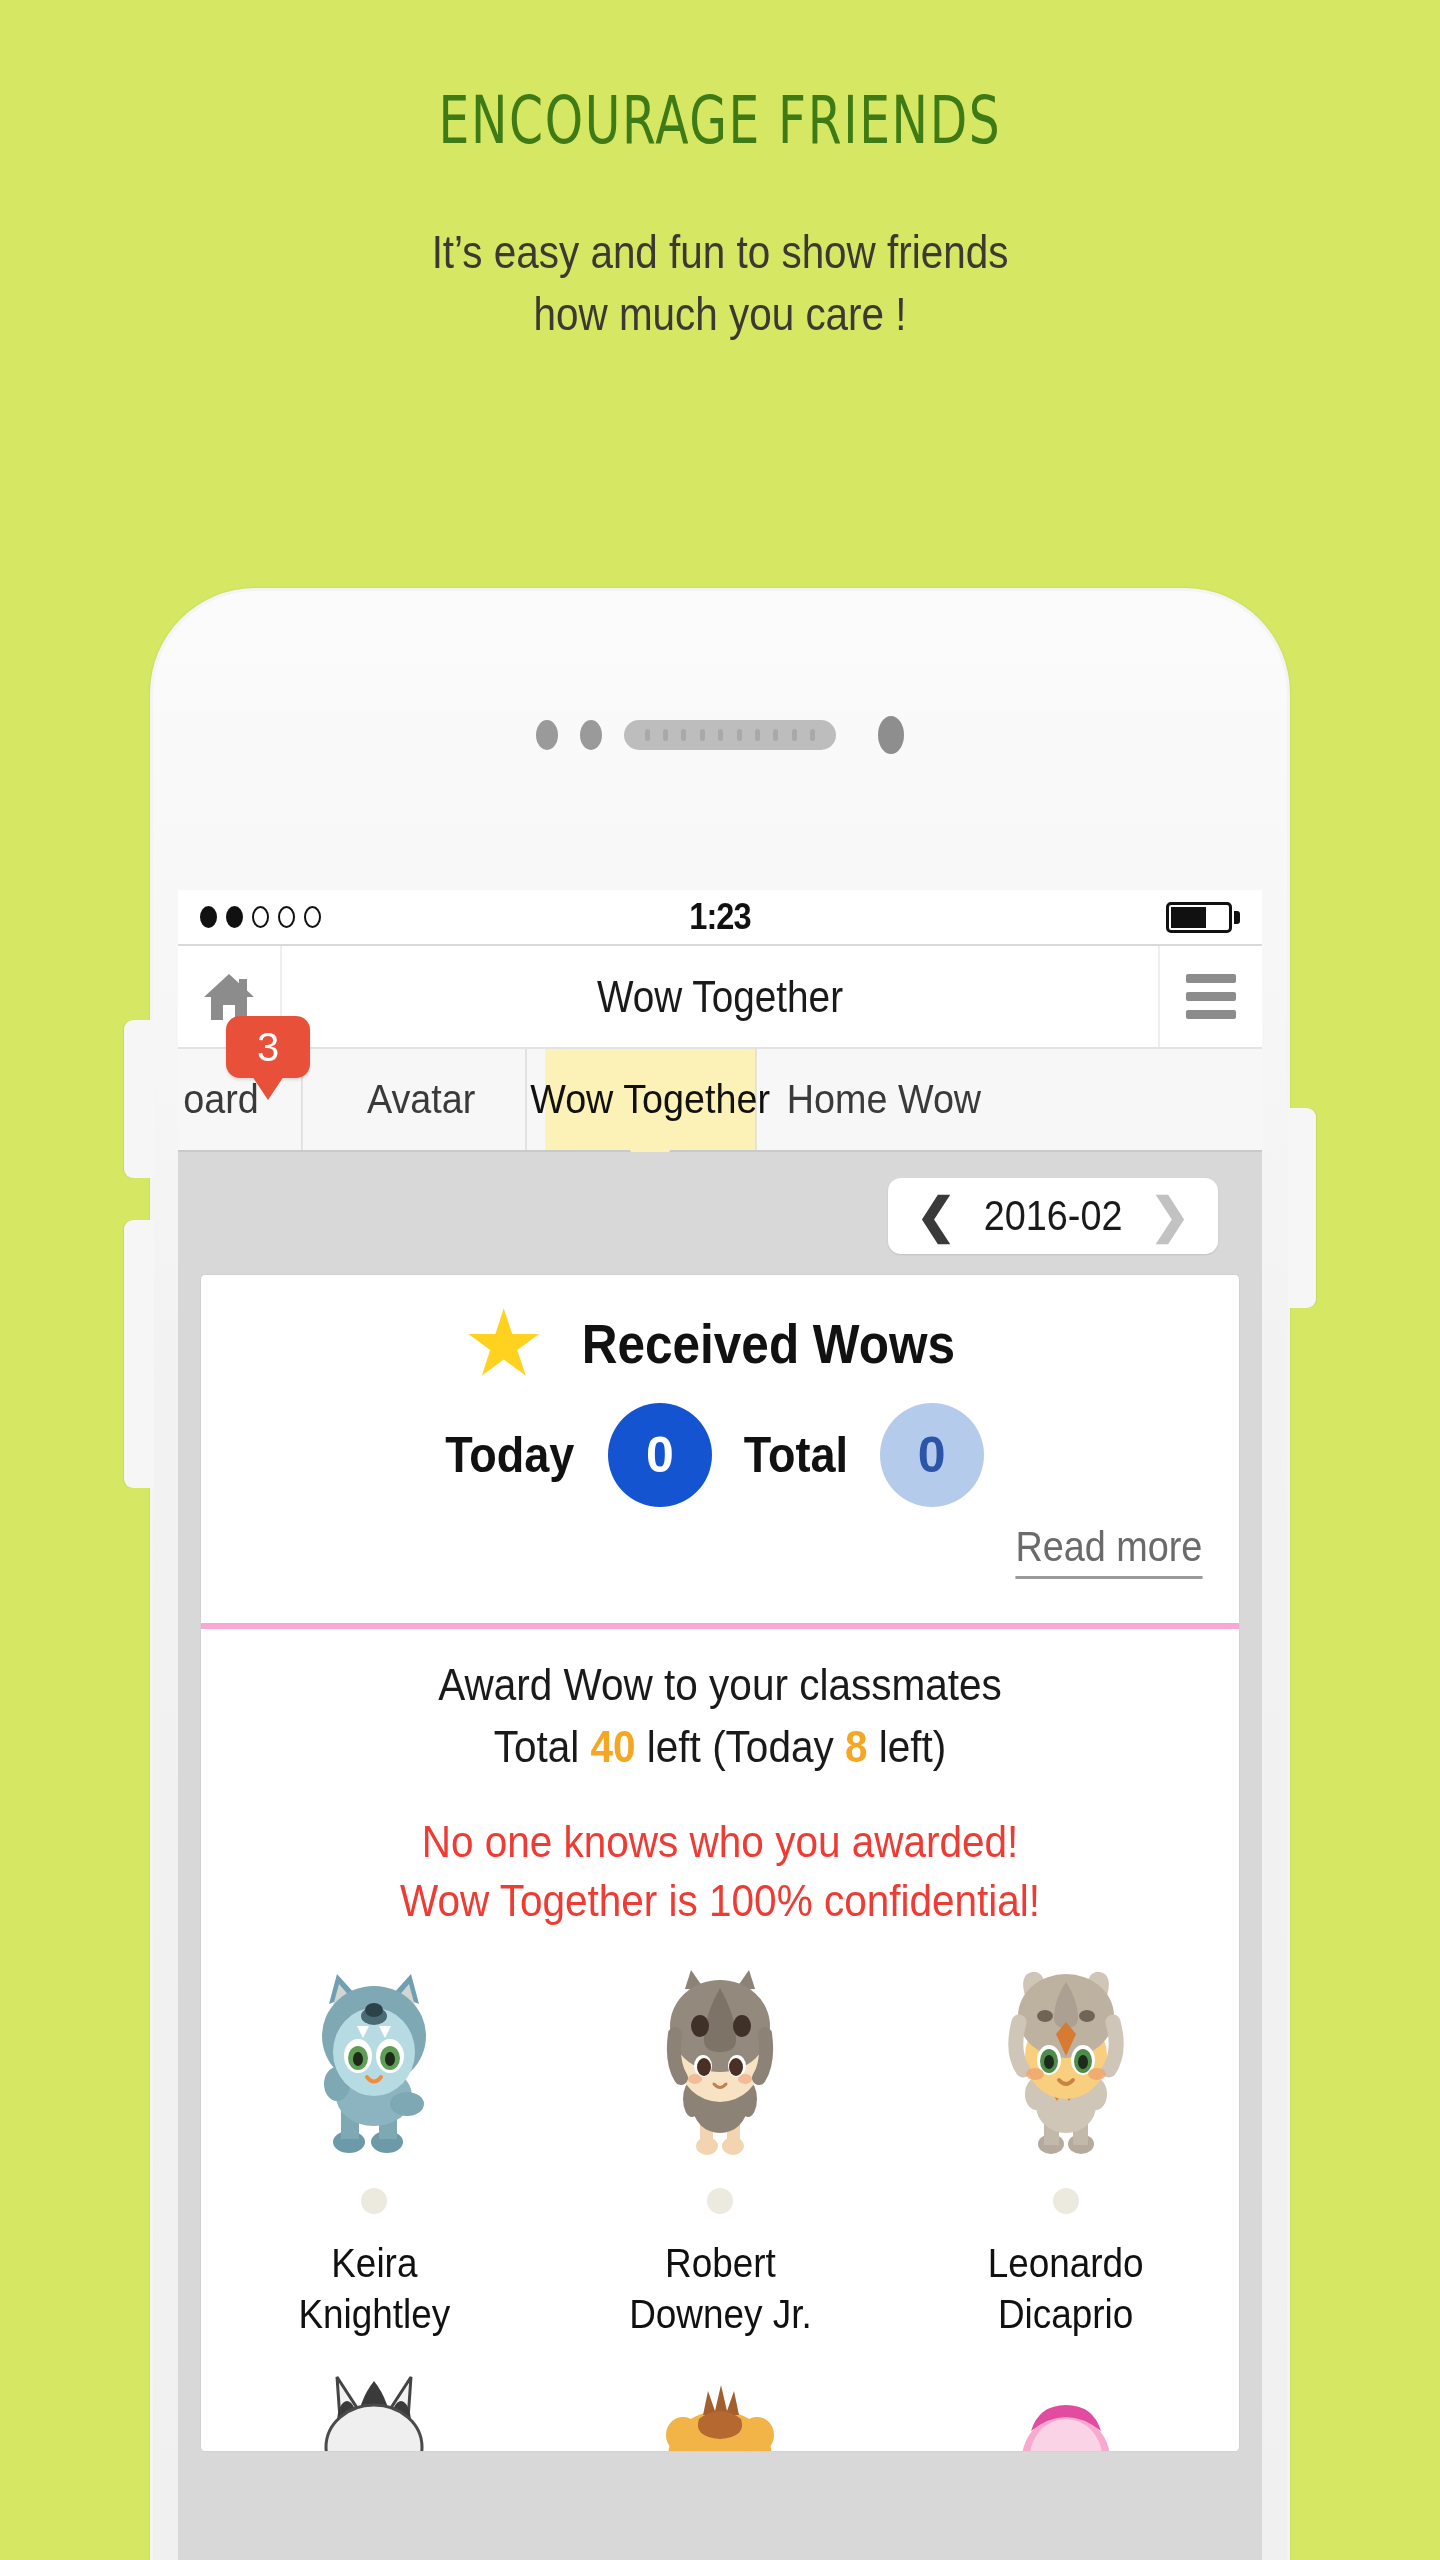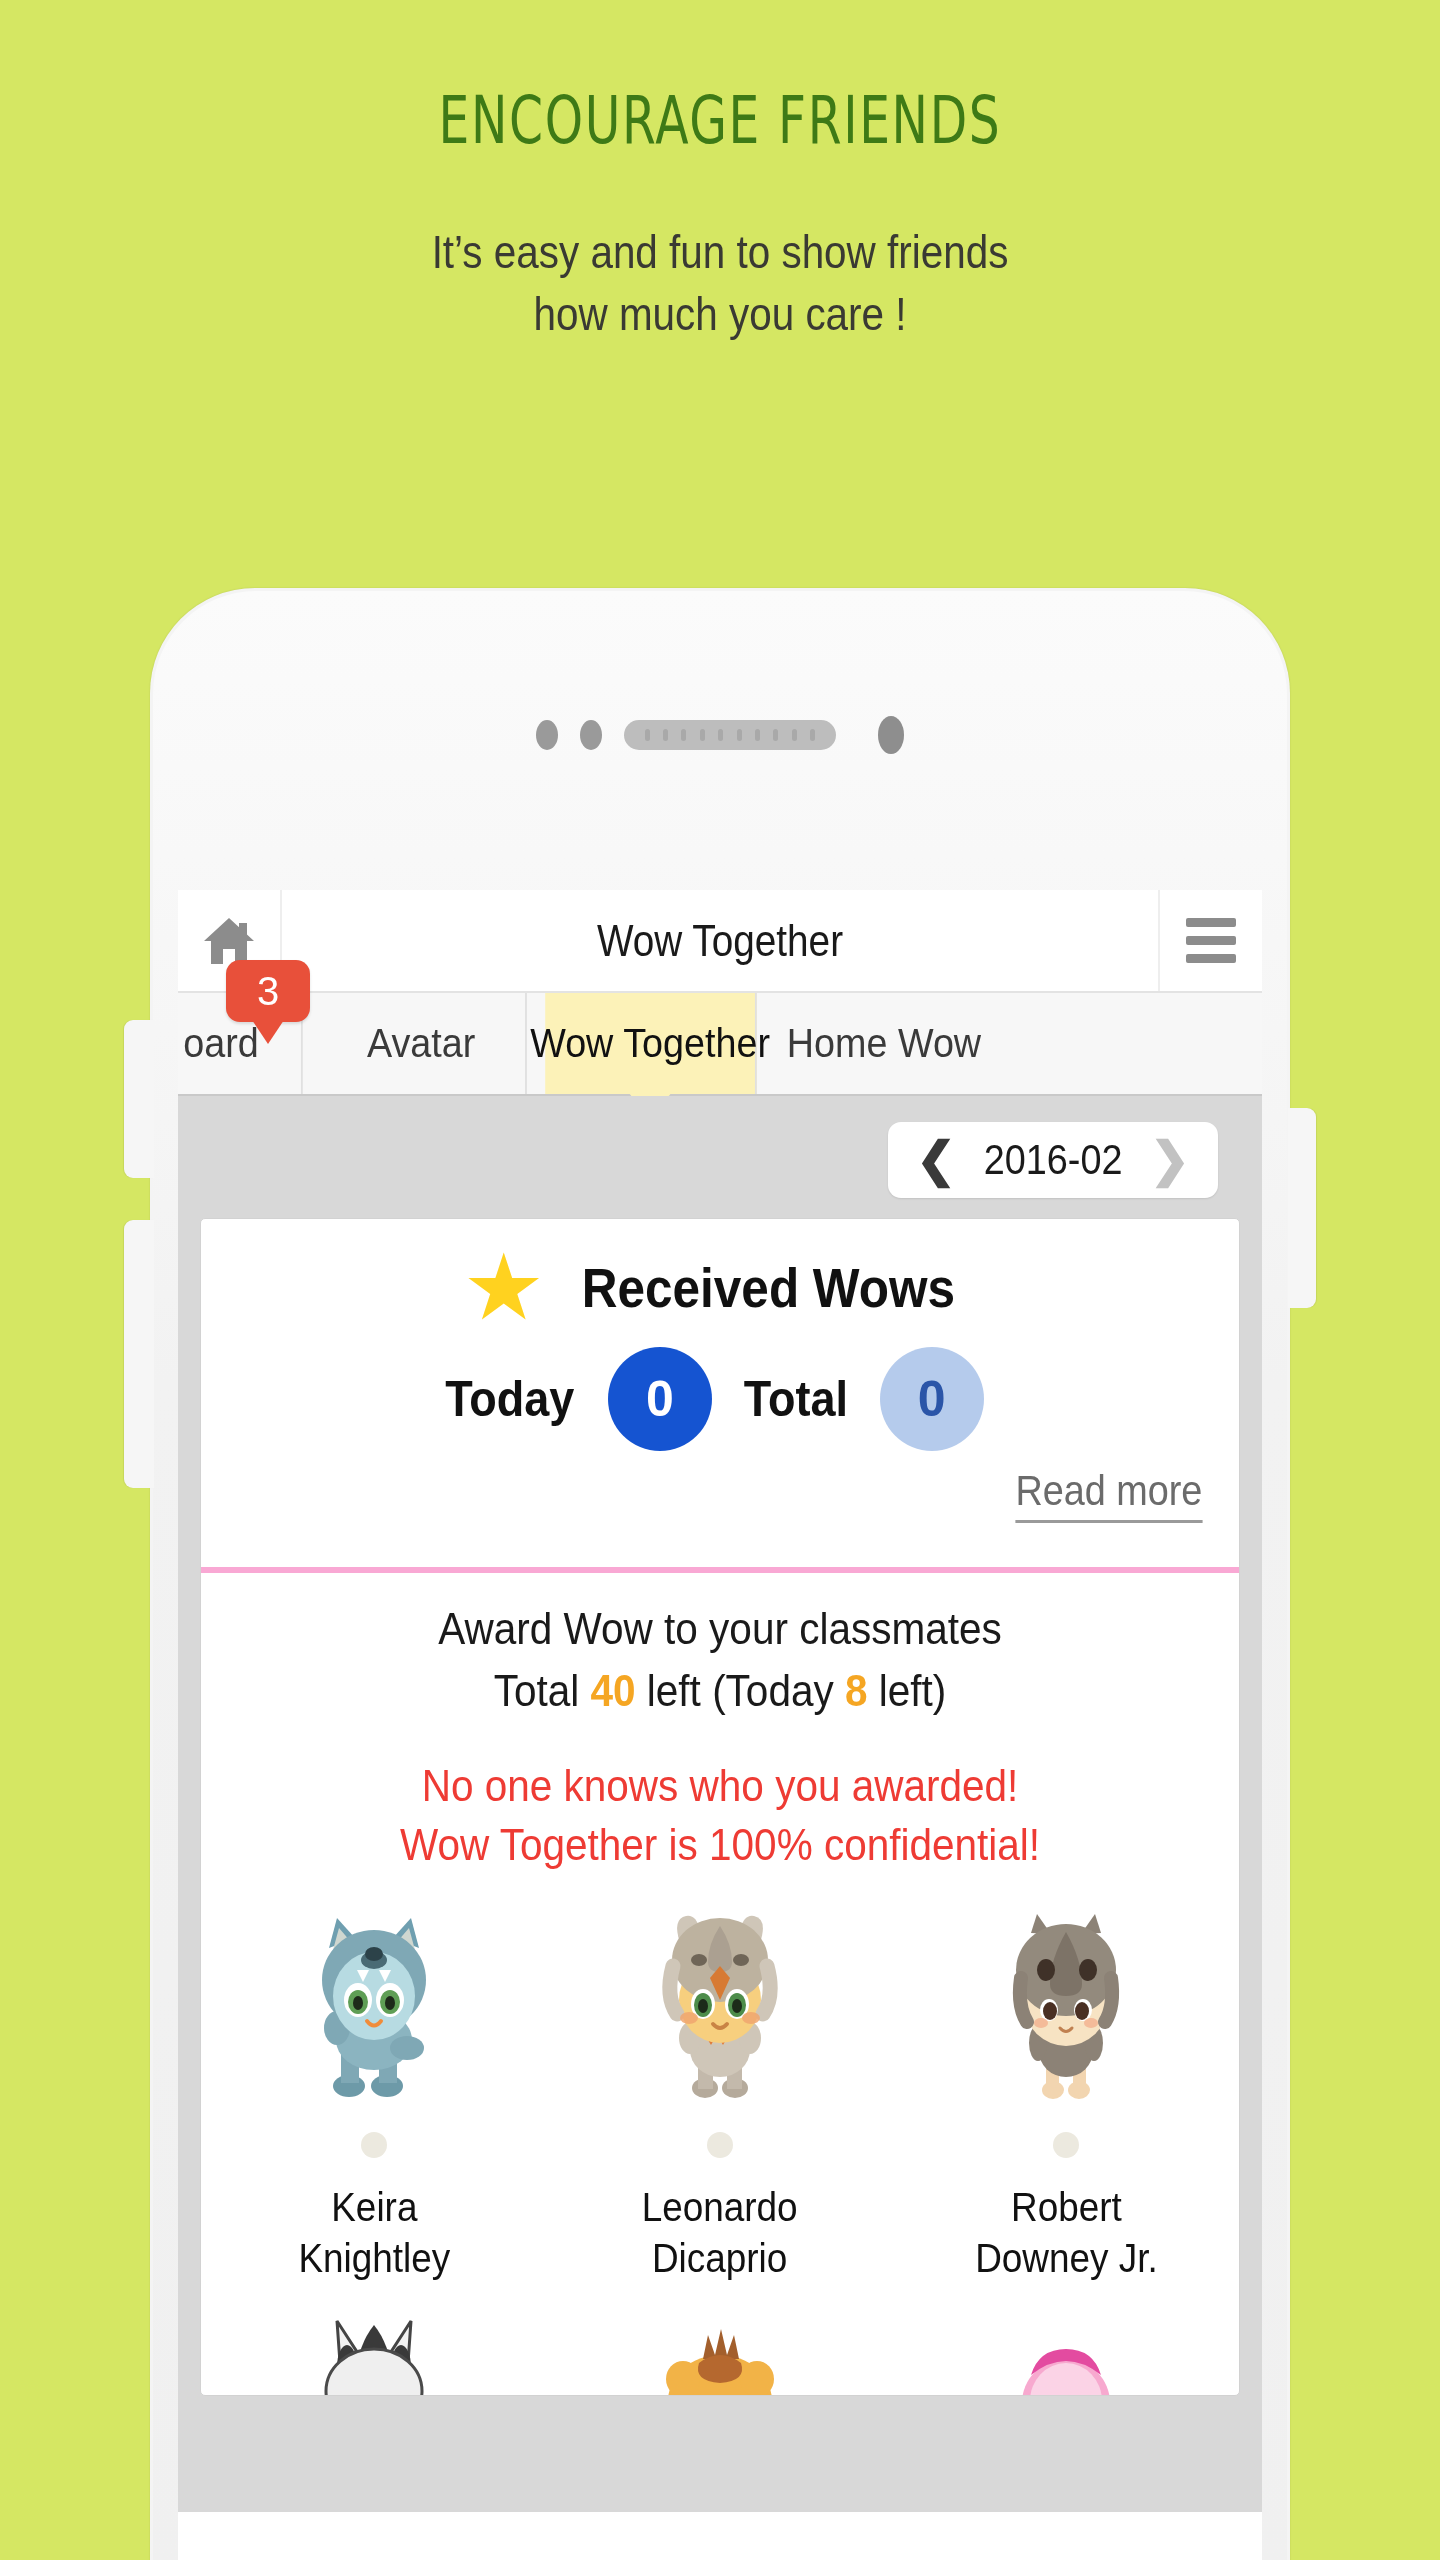--- a/index.html
+++ b/index.html
@@ -191,20 +191,36 @@
         <i></i>
         <i></i>
         <i></i>
         <i></i>
     </div>
     <div class="camera-dot"></div>
   </div>
 
   <div class="screen">
 
+    <div class="statusbar">
+      <div class="sig">
+        <span class="on"></span>
+          <span class="on"></span>
+          <span></span>
+          <span></span>
+          <span></span>
+      </div>
+      <div class="clock">1:23</div>
+      <div class="batt-wrap">
+        <div class="batt">
+            <i></i>
+          </div>
+          <div class="batt-cap"></div>
+      </div>
+    </div>
 
     <div class="navbar">
       <div class="nav-home">
         <svg width="56" height="52" viewBox="0 0 56 52">
           <path d="M28 3 L3 26 L10 26 L10 49 L22 49 L22 34 L34 34 L34 49 L46 49 L46 26 L53 26 Z" fill="#8c8c8c"></path>
           <rect x="38" y="8" width="8" height="14" fill="#8c8c8c"></rect>
         </svg>
         <div class="badge">3</div>
       </div>
       <div class="nav-title">Wow Together</div>
@@ -285,20 +301,55 @@
                   <ellipse cx="111" cy="94" rx="10" ry="12" fill="#5f9e55"></ellipse>
                   <ellipse cx="79" cy="95" rx="5" ry="7" fill="#1e2a1a"></ellipse>
                   <ellipse cx="111" cy="95" rx="5" ry="7" fill="#1e2a1a"></ellipse>
                   <path d="M88 113 q7 9 14 0" stroke="#f08c3a" stroke-width="4" fill="none" stroke-linecap="round"></path>
                 </svg>
               </div>
               <div class="pick-dot"></div>
               <div class="av-name">
                 <div>Keira</div>
                 <div>Knightley</div>
+              </div>
+            </div>
+
+            <div class="avatar-cell">
+              <div class="avatar-art">
+                <svg width="190" height="200" viewBox="0 0 190 200">
+                  <ellipse cx="82" cy="182" rx="11" ry="9" fill="#f2d5b0"></ellipse>
+                  <ellipse cx="108" cy="182" rx="11" ry="9" fill="#f2d5b0"></ellipse>
+                  <rect x="75" y="150" width="13" height="32" fill="#f2d5b0"></rect>
+                  <rect x="102" y="150" width="13" height="32" fill="#f2d5b0"></rect>
+                  <ellipse cx="95" cy="143" rx="27" ry="26" fill="#8c8276"></ellipse>
+                  <ellipse cx="67" cy="135" rx="9" ry="18" fill="#8c8276"></ellipse>
+                  <ellipse cx="123" cy="135" rx="9" ry="18" fill="#8c8276"></ellipse>
+                  <ellipse cx="95" cy="100" rx="40" ry="38" fill="#f7e3c3"></ellipse>
+                  <path d="M60 25 L66 6 L80 26 Z" fill="#8c8276"></path>
+                  <path d="M130 25 L124 6 L110 26 Z" fill="#8c8276"></path>
+                  <ellipse cx="95" cy="62" rx="50" ry="46" fill="#938a7d"></ellipse>
+                  <path d="M95 24 q16 28 16 52 q0 12 -16 12 q-16 0 -16 -12 q0 -24 16 -52 Z" fill="#7d7367"></path>
+                  <ellipse cx="75" cy="62" rx="9" ry="11" fill="#3f3128"></ellipse>
+                  <ellipse cx="117" cy="62" rx="9" ry="11" fill="#3f3128"></ellipse>
+                  <path d="M50 70 q-4 28 6 44" stroke="#8c8276" stroke-width="14" fill="none" stroke-linecap="round"></path>
+                  <path d="M140 70 q4 28 -6 44" stroke="#8c8276" stroke-width="14" fill="none" stroke-linecap="round"></path>
+                  <ellipse cx="78" cy="102" rx="9" ry="11" fill="#fff"></ellipse>
+                  <ellipse cx="112" cy="102" rx="9" ry="11" fill="#fff"></ellipse>
+                  <ellipse cx="79" cy="103" rx="7" ry="9" fill="#4a3024"></ellipse>
+                  <ellipse cx="111" cy="103" rx="7" ry="9" fill="#4a3024"></ellipse>
+                  <ellipse cx="70" cy="115" rx="7" ry="5" fill="#f2b08e" opacity=".8"></ellipse>
+                  <ellipse cx="120" cy="115" rx="7" ry="5" fill="#f2b08e" opacity=".8"></ellipse>
+                  <path d="M89 120 q6 7 12 0" stroke="#c08050" stroke-width="3" fill="none" stroke-linecap="round"></path>
+                </svg>
+              </div>
+              <div class="pick-dot"></div>
+              <div class="av-name">
+                <div>Robert</div>
+                <div>Downey Jr.</div>
               </div>
             </div>
 
             <div class="avatar-cell">
               <div class="avatar-art">
                 <svg width="190" height="200" viewBox="0 0 190 200">
                   <ellipse cx="80" cy="180" rx="13" ry="10" fill="#b5aa9b"></ellipse>
                   <ellipse cx="110" cy="180" rx="13" ry="10" fill="#b5aa9b"></ellipse>
                   <rect x="73" y="148" width="15" height="33" fill="#c3b9ab"></rect>
                   <rect x="102" y="148" width="15" height="33" fill="#c3b9ab"></rect>
@@ -326,55 +377,20 @@
                   <ellipse cx="126" cy="110" rx="9" ry="6" fill="#f0a66e" opacity=".85"></ellipse>
                   <path d="M88 116 q7 8 14 0" stroke="#c98344" stroke-width="4" fill="none" stroke-linecap="round"></path>
                 </svg>
               </div>
               <div class="pick-dot"></div>
               <div class="av-name">
                 <div>Leonardo</div>
                 <div>Dicaprio</div>
               </div>
             </div>
-
-            <div class="avatar-cell">
-              <div class="avatar-art">
-                <svg width="190" height="200" viewBox="0 0 190 200">
-                  <ellipse cx="82" cy="182" rx="11" ry="9" fill="#f2d5b0"></ellipse>
-                  <ellipse cx="108" cy="182" rx="11" ry="9" fill="#f2d5b0"></ellipse>
-                  <rect x="75" y="150" width="13" height="32" fill="#f2d5b0"></rect>
-                  <rect x="102" y="150" width="13" height="32" fill="#f2d5b0"></rect>
-                  <ellipse cx="95" cy="143" rx="27" ry="26" fill="#8c8276"></ellipse>
-                  <ellipse cx="67" cy="135" rx="9" ry="18" fill="#8c8276"></ellipse>
-                  <ellipse cx="123" cy="135" rx="9" ry="18" fill="#8c8276"></ellipse>
-                  <ellipse cx="95" cy="100" rx="40" ry="38" fill="#f7e3c3"></ellipse>
-                  <path d="M60 25 L66 6 L80 26 Z" fill="#8c8276"></path>
-                  <path d="M130 25 L124 6 L110 26 Z" fill="#8c8276"></path>
-                  <ellipse cx="95" cy="62" rx="50" ry="46" fill="#938a7d"></ellipse>
-                  <path d="M95 24 q16 28 16 52 q0 12 -16 12 q-16 0 -16 -12 q0 -24 16 -52 Z" fill="#7d7367"></path>
-                  <ellipse cx="75" cy="62" rx="9" ry="11" fill="#3f3128"></ellipse>
-                  <ellipse cx="117" cy="62" rx="9" ry="11" fill="#3f3128"></ellipse>
-                  <path d="M50 70 q-4 28 6 44" stroke="#8c8276" stroke-width="14" fill="none" stroke-linecap="round"></path>
-                  <path d="M140 70 q4 28 -6 44" stroke="#8c8276" stroke-width="14" fill="none" stroke-linecap="round"></path>
-                  <ellipse cx="78" cy="102" rx="9" ry="11" fill="#fff"></ellipse>
-                  <ellipse cx="112" cy="102" rx="9" ry="11" fill="#fff"></ellipse>
-                  <ellipse cx="79" cy="103" rx="7" ry="9" fill="#4a3024"></ellipse>
-                  <ellipse cx="111" cy="103" rx="7" ry="9" fill="#4a3024"></ellipse>
-                  <ellipse cx="70" cy="115" rx="7" ry="5" fill="#f2b08e" opacity=".8"></ellipse>
-                  <ellipse cx="120" cy="115" rx="7" ry="5" fill="#f2b08e" opacity=".8"></ellipse>
-                  <path d="M89 120 q6 7 12 0" stroke="#c08050" stroke-width="3" fill="none" stroke-linecap="round"></path>
-                </svg>
-              </div>
-              <div class="pick-dot"></div>
-              <div class="av-name">
-                <div>Robert</div>
-                <div>Downey Jr.</div>
-              </div>
-            </div>
           </div>
 
           <div class="avatar-grid row2">
             <div class="avatar-cell">
               <div class="avatar-art small">
                 <svg width="190" height="200" viewBox="0 0 190 200">
                   <path d="M62 62 L58 6 L80 40 Z" fill="#f2f2f2" stroke="#444" stroke-width="3"></path>
                   <path d="M128 62 L132 6 L110 40 Z" fill="#f2f2f2" stroke="#444" stroke-width="3"></path>
                   <ellipse cx="68" cy="52" rx="10" ry="22" fill="#3a3a3a"></ellipse>
                   <ellipse cx="122" cy="52" rx="10" ry="22" fill="#3a3a3a"></ellipse>

